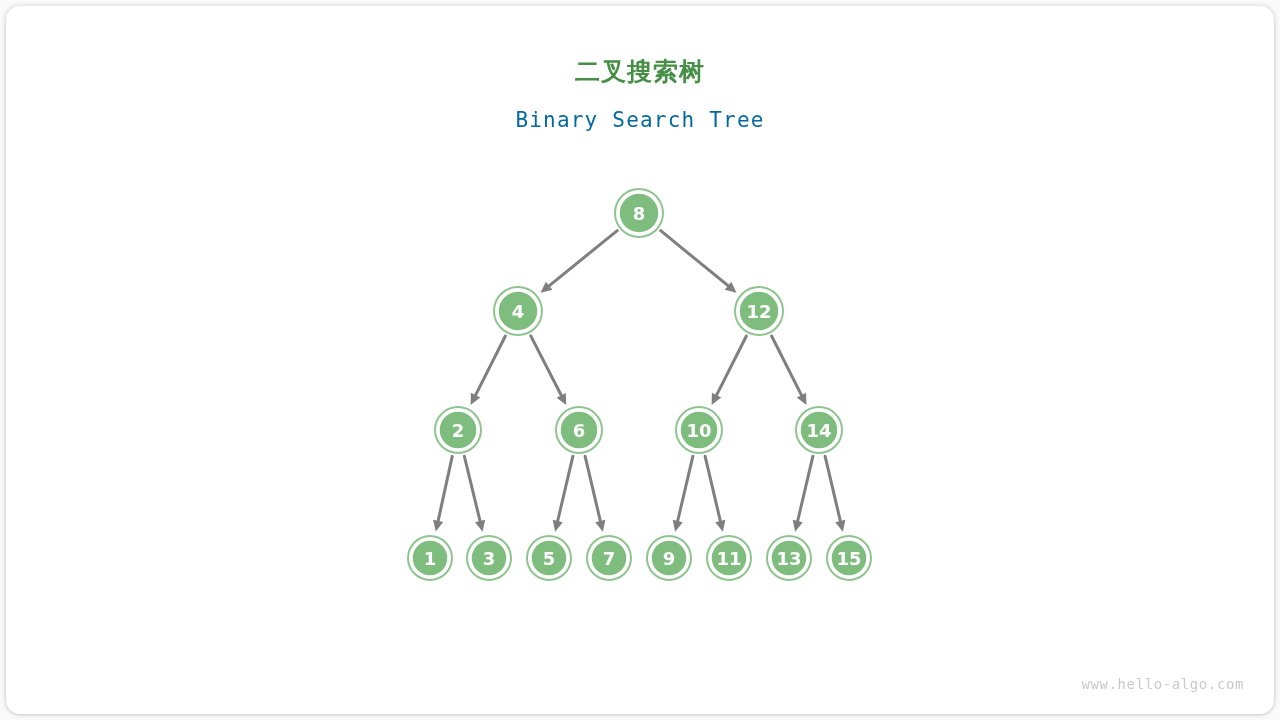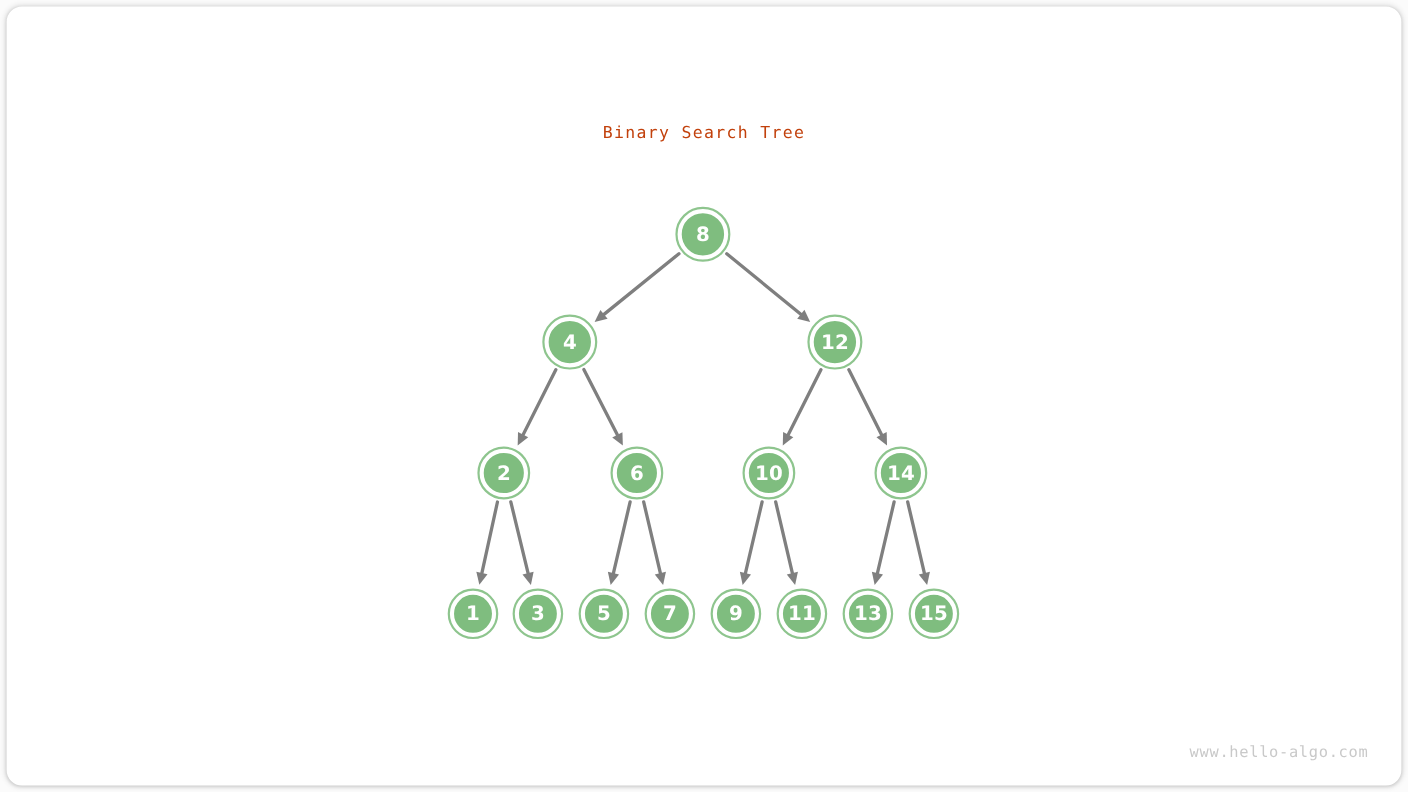--- a/index.html
+++ b/index.html
@@ -47,23 +47,23 @@
     line-height: 32px;
   }
 
   #subtitle {
     position: absolute;
     left: 0;
     top: 106px;
     width: 1280px;
     text-align: center;
     font-family: "DejaVu Sans Mono", "Liberation Mono", monospace;
-    font-size: 15px;
+    font-size: 21px;
     font-weight: normal;
-    color: #c2410c;
+    color: #0369a1;
     letter-spacing: 1.2px;
     line-height: 28px;
   }
 
   #watermark {
     position: absolute;
     right: 36px;
     bottom: 28px;
     font-family: "DejaVu Sans Mono", "Liberation Mono", monospace;
     font-size: 14px;
@@ -106,20 +106,21 @@
     text-anchor: middle;
     dominant-baseline: central;
   }
 </style>
 </head>
 <body>
 
 <div id="canvas">
   <div id="card"></div>
 
+  <div id="title">二叉搜索树</div>
   <div id="subtitle">Binary Search Tree</div>
 
   <svg id="tree-svg" viewBox="0 0 1280 720">
     <g id="edges-layer">
         <g>
           <line x1="617.24" y1="230.62" x2="549.08" y2="285.82" class="edge-line" stroke-linecap="round"></line>
           <polygon points="540.54,292.75 545.81,281.78 552.36,289.87" class="edge-head"></polygon>
         </g>
         <g>
           <line x1="660.69" y1="230.71" x2="728.02" y2="285.70" class="edge-line" stroke-linecap="round"></line>

